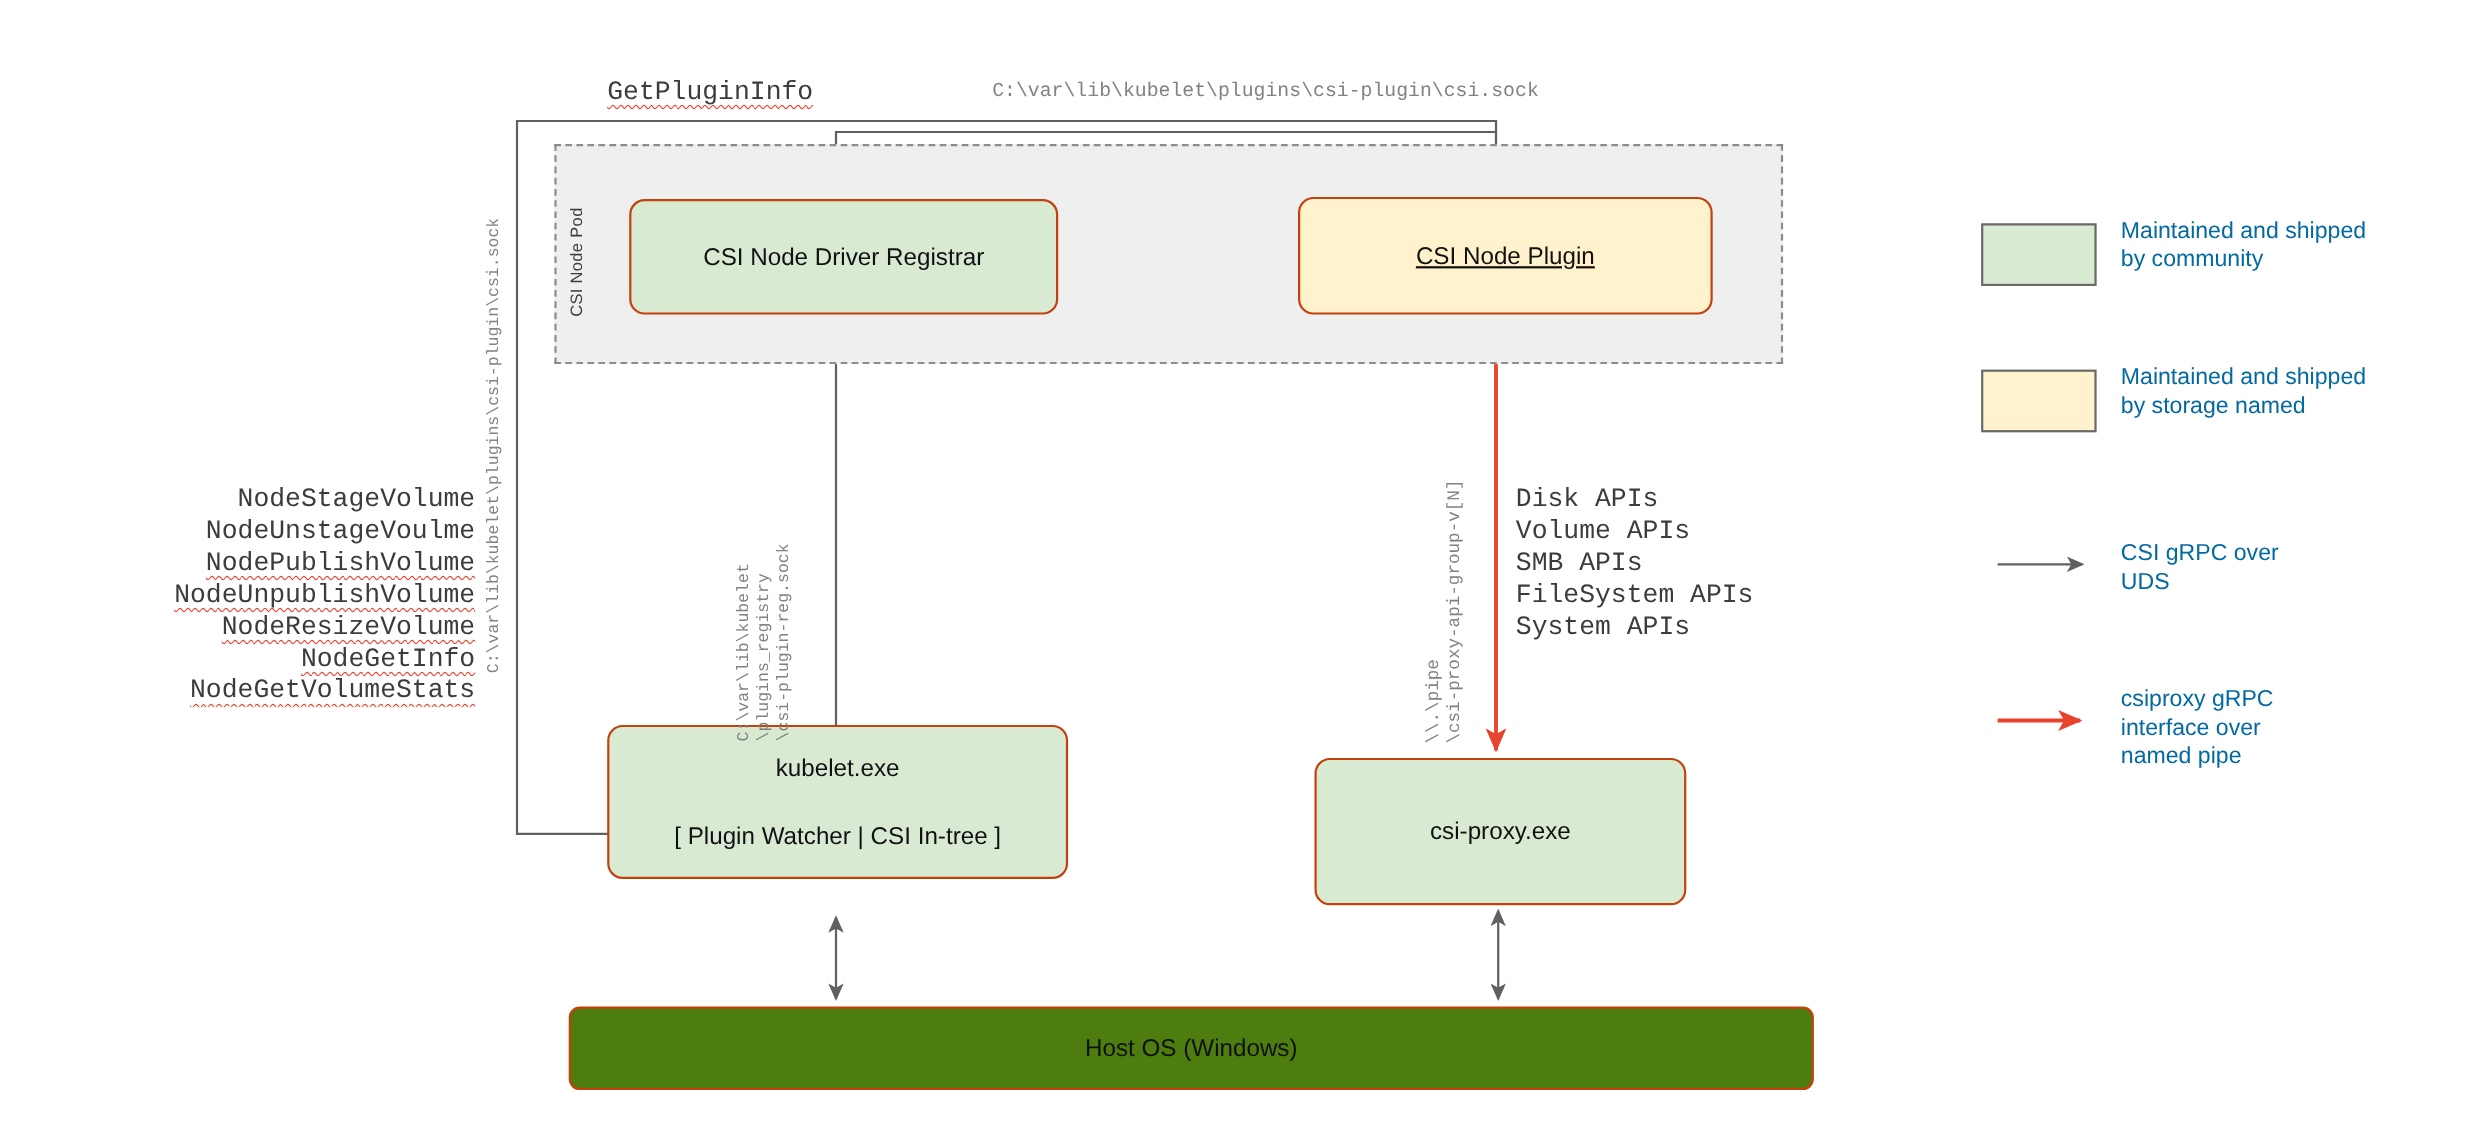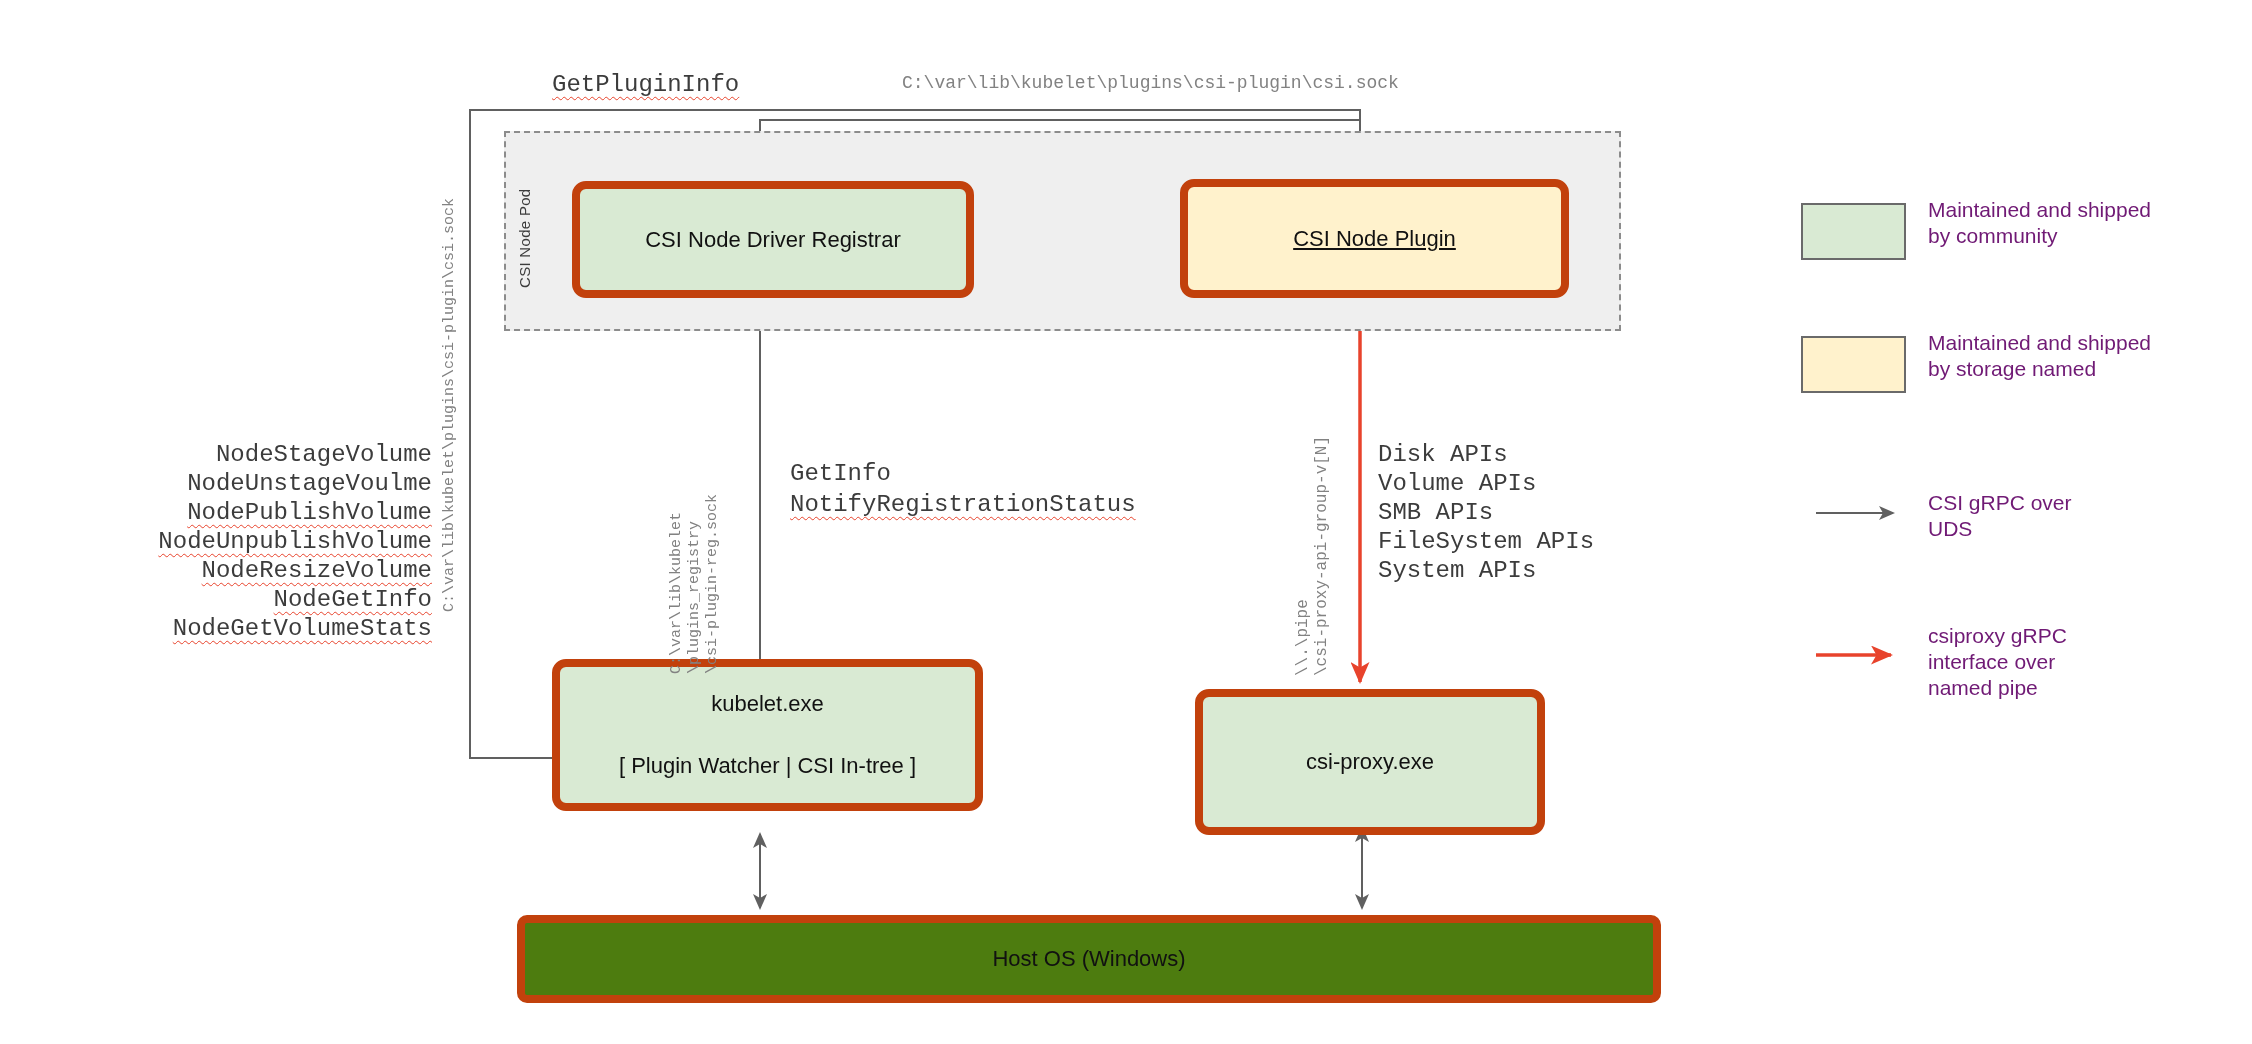--- a/index.html
+++ b/index.html
@@ -3,21 +3,21 @@
 <meta charset="utf-8">
 <style>
   html,body{margin:0;padding:0;background:#ffffff;}
   #canvas{position:relative;width:2252px;height:1044px;background:#ffffff;overflow:hidden;
           font-family:"Liberation Sans","DejaVu Sans",sans-serif;}
   .abs{position:absolute;}
   svg.layer{position:absolute;left:0;top:0;width:2252px;height:1044px;pointer-events:none;}
 
   
   .node{position:absolute;display:flex;flex-direction:column;align-items:center;justify-content:center;
-        border:8px solid #c2410c;border-radius:14px;font-size:22px;color:#111;text-align:left;line-height:30px;}
+        border:2px solid #c2410c;border-radius:14px;font-size:22px;color:#111;text-align:left;line-height:30px;}
   .fill-community{background:#d9ead3;}
   .fill-vendor{background:#fff2cc;text-decoration:underline;}
   .fill-host{background:#4d7c0f;border-radius:10px;}
 
   .pod{position:absolute;left:504px;top:131px;width:1113px;height:196px;
        background:#efefef;border:2px dashed #8c8c8c;}
 
   
   .mono{font-family:"Liberation Mono","DejaVu Sans Mono",monospace;color:#3c3c3c;}
   .mono-dim{font-family:"Liberation Mono","DejaVu Sans Mono",monospace;color:#828282;}
@@ -27,21 +27,21 @@
   
   .vtext{position:absolute;transform:rotate(-90deg);transform-origin:0 0;white-space:nowrap;}
 
   .node-calls{position:absolute;left:100px;top:440px;width:332px;text-align:right;
               font-size:24px;line-height:29px;}
   .api-list{position:absolute;left:1378px;top:440px;font-size:24px;line-height:29px;}
   .reg-calls{position:absolute;left:790px;top:458px;font-size:24px;line-height:31px;}
 
   
   .swatch{position:absolute;width:101px;height:53px;border:2px solid #6a6a6a;}
-  .legend-text{position:absolute;left:1928px;font-size:21px;line-height:26px;color:#701a75;}
+  .legend-text{position:absolute;left:1928px;font-size:21px;line-height:26px;color:#0369a1;}
 </style>
 </head>
 <body>
 
 <div id="canvas">
 
   <svg class="layer">
     <defs>
       <marker id="arrowGray" markerUnits="userSpaceOnUse" markerWidth="16" markerHeight="14" viewBox="0 0 16 14" refX="14" refY="7" orient="auto-start-reverse">
         <path d="M0,0 L16,7 L0,14 L4,7 Z" fill="#606060"></path>
@@ -99,26 +99,20 @@
     <div><span class="sq">NodeGetInfo</span></div>
     <div><span class="sq">NodeGetVolumeStats</span></div>
   </div>
 
   <div class="vtext" style="left:668px;top:674px;font-size:15px;line-height:18px;">
     <div class="mono-dim">C:\var\lib\kubelet</div>
     <div class="mono-dim">\plugins_registry</div>
     <div class="mono-dim">\csi-plugin-reg.sock</div>
   </div>
 
-  <div class="reg-calls mono">
-    <div>GetInfo</div>
-    <div>
-      <span class="sq">NotifyRegistrationStatus</span>
-    </div>
-  </div>
 
   <div class="vtext" style="left:1294px;top:676px;font-size:16px;line-height:19px;">
     <div class="mono-dim">\\.\pipe</div>
     <div class="mono-dim">\csi-proxy-api-group-v[N]</div>
   </div>
 
   <div class="api-list mono">
     <div>Disk APIs</div>
     <div>Volume APIs</div>
     <div>SMB APIs</div>

